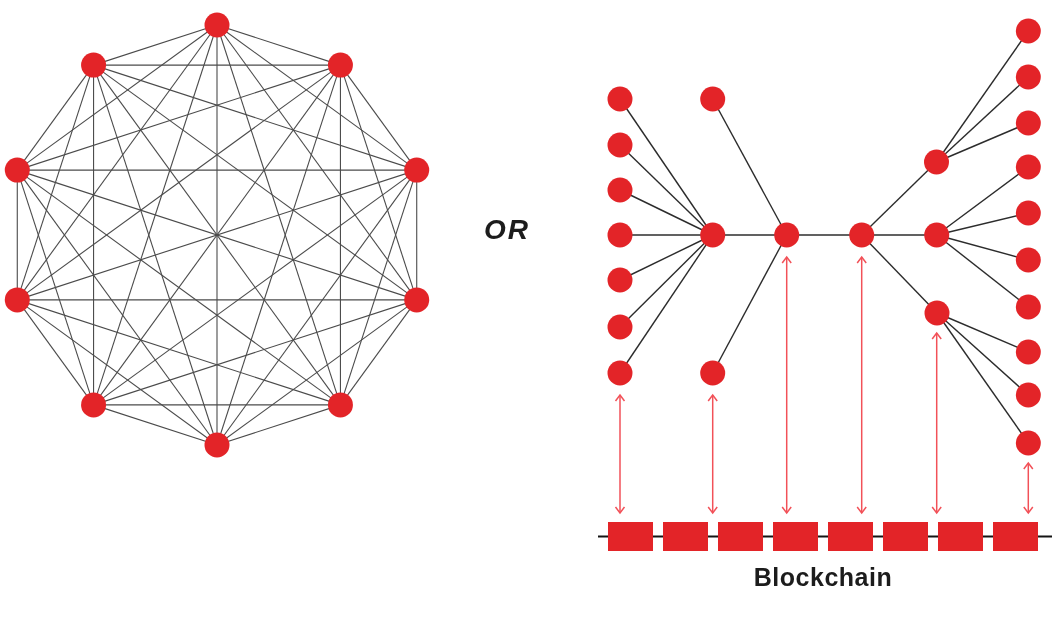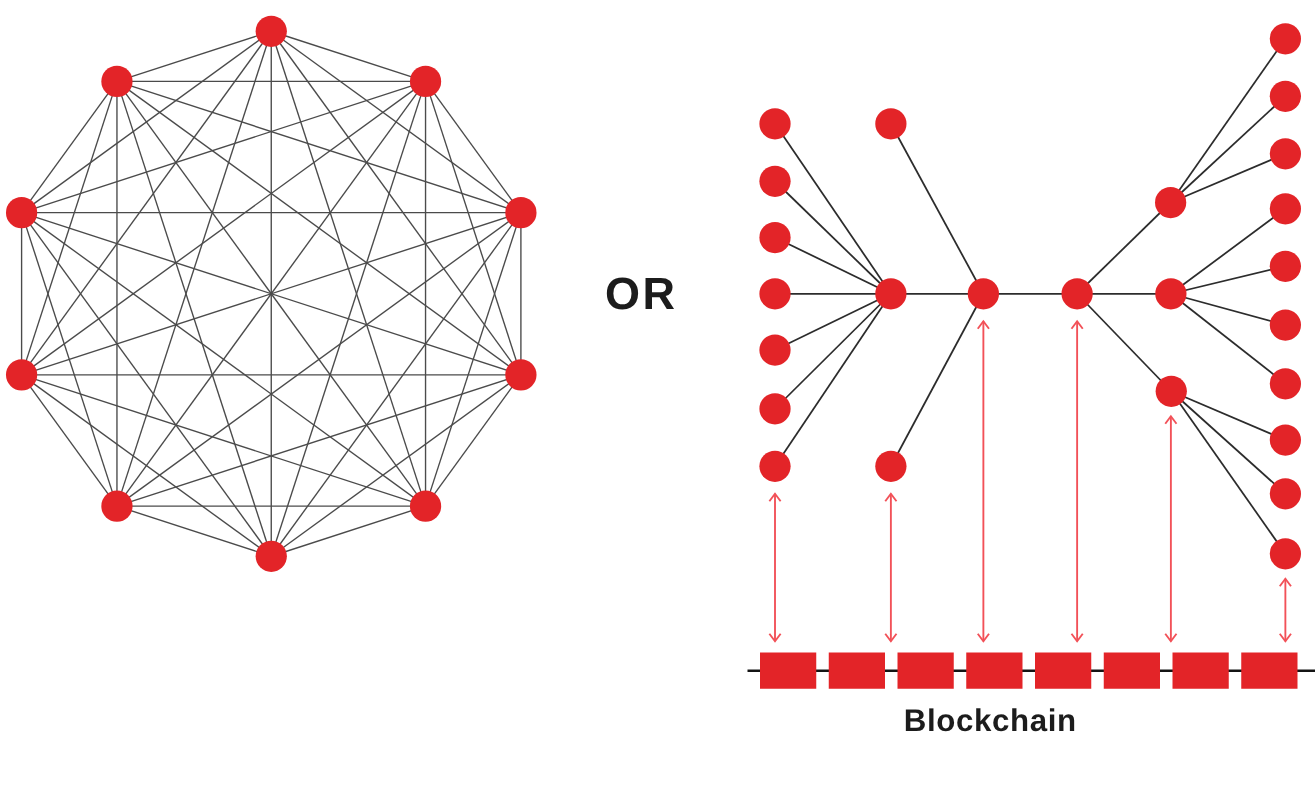--- a/index.html
+++ b/index.html
@@ -14,31 +14,33 @@
   svg.diagram-canvas {
     position: absolute;
     left: 0; top: 0;
     width: 1052px; height: 633px;
     display: block;
   }
   .or-label {
     position: absolute;
     left: 484px;
     top: 214px;
-    font-size: 36px;
+    font-size: 28px;
     font-weight: 700;
     letter-spacing: 2px;
     color: #1c1c1c;
     user-select: none;
+    font-style: italic;
   }
   .blockchain-label {
     position: absolute;
     left: 723px;
     top: 563px;
     width: 200px;
+    text-align: center;
     font-size: 25px;
     font-weight: 700;
     letter-spacing: 0.5px;
     color: #1c1c1c;
     user-select: none;
   }
 </style>
 </head>
 <body>
 

